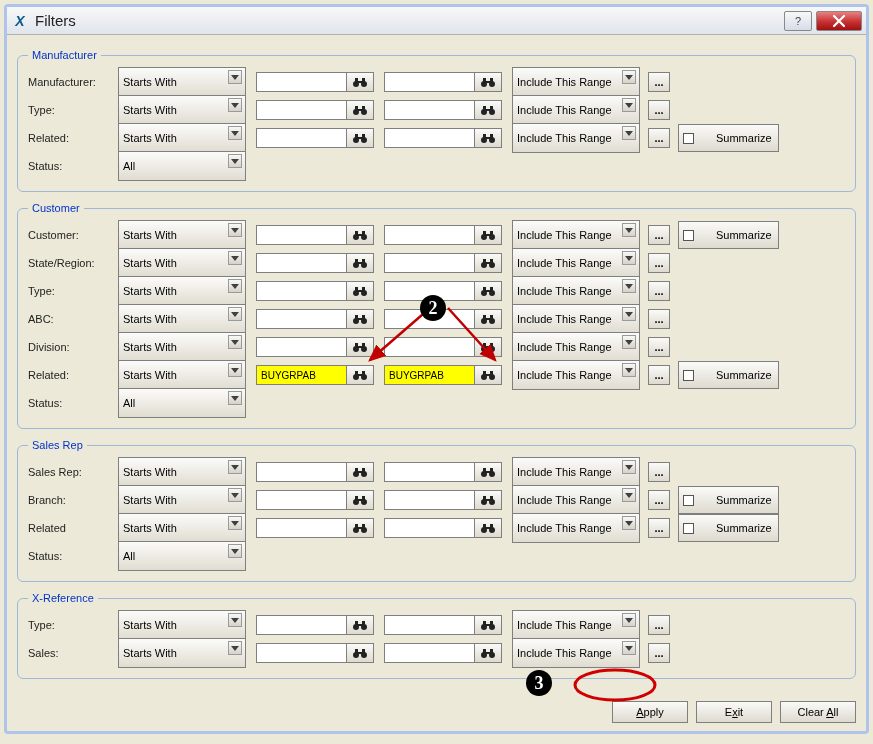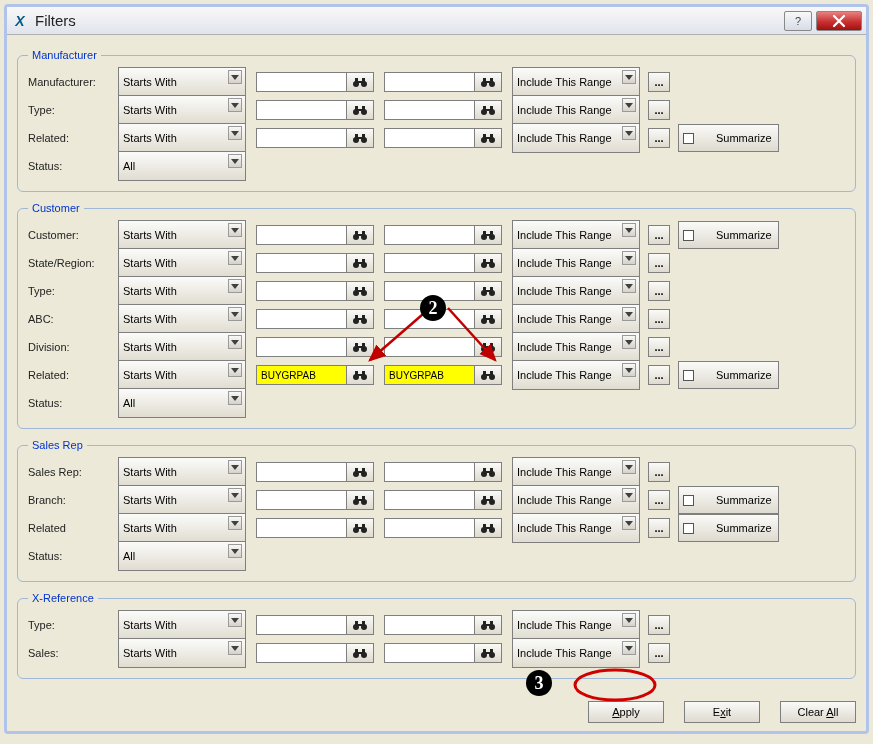--- a/index.html
+++ b/index.html
@@ -147,21 +147,21 @@
     gap: 22px;
   }
   .chk {
     width: 11px; height: 11px;
     border: 1px solid #555;
     background: #fff;
   }
   .footer-row {
     display: flex;
     justify-content: flex-end;
-    gap: 20px;
+    gap: 8px;
     padding: 4px 10px 8px 10px;
   }
   .action-btn {
     width: 76px; height: 22px;
     border: 1px solid #7f7f7f;
     background: linear-gradient(to bottom, #fafaf8, #dedacf);
     display: flex; align-items: center; justify-content: center;
     font-size: 11px;
     cursor: pointer;
   }

